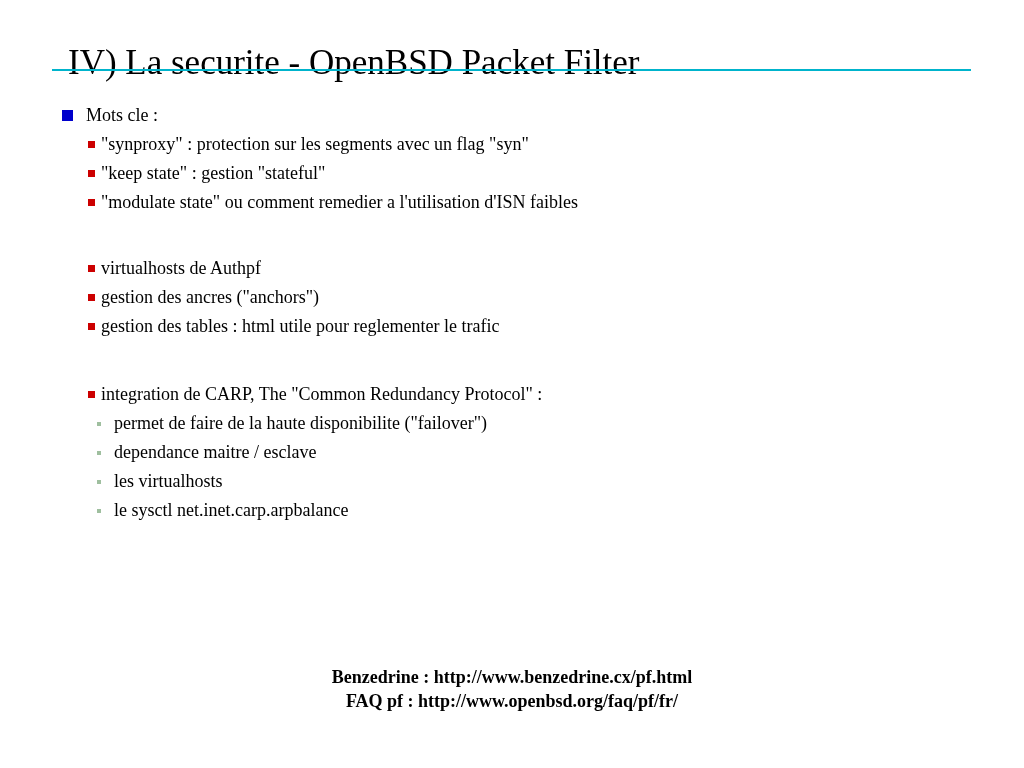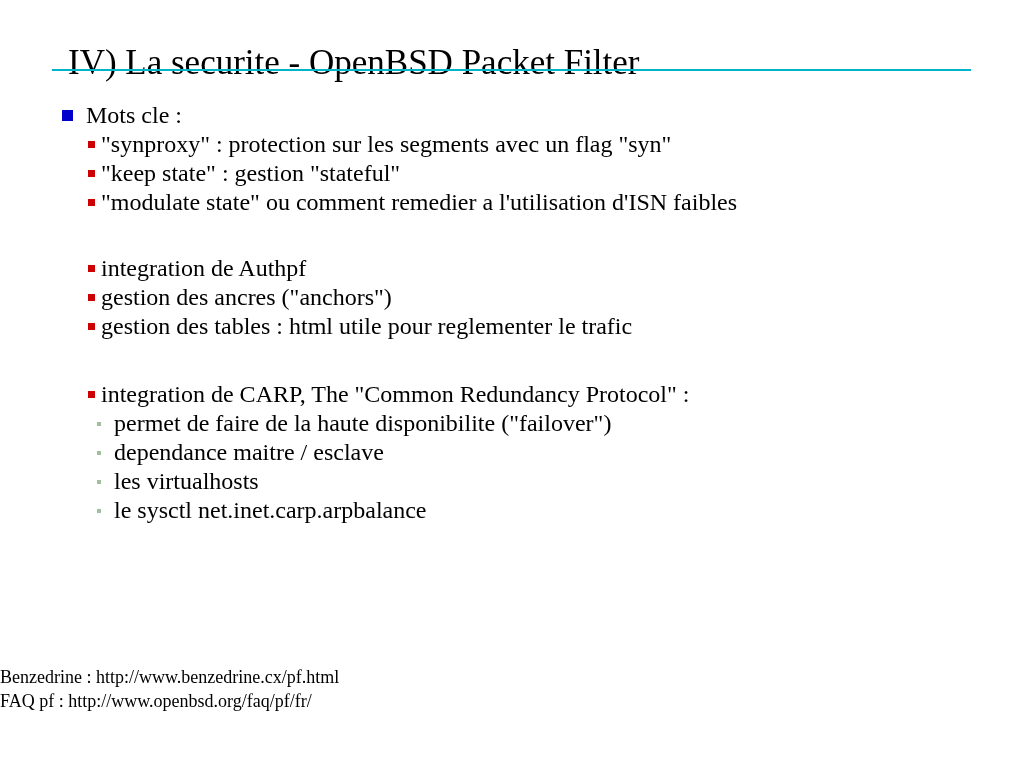--- a/index.html
+++ b/index.html
@@ -16,39 +16,40 @@
     font-size:35px;font-weight:normal;margin:16px;
     white-space:nowrap;color:var(--text,#000);
   }
   .rule{
     position:absolute;left:52px;top:69px;
     width:919px;height:2px;
     background:var(--accent,#00b4cc);
   }
   .content{
     position:absolute;left:52px;top:101px;width:940px;
-    font-size:24px;
+    font-size:18px;
   }
   .row{
     position:relative;height:29px;line-height:29px;white-space:nowrap;
   }
   .row .txt{display:inline-block;}
   .l1{padding-left:34px;}
   .l2{padding-left:49px;}
   .l3{padding-left:62px;}
   .marker{position:absolute;display:block;}
   .m1{left:10px;top:9px;width:11px;height:11px;background:var(--l1,#0000cc);}
   .m2{left:36px;top:11px;width:7px;height:7px;background:var(--l2,#cc0000);}
   .m3{left:45px;top:13px;width:4px;height:4px;background:var(--l3,#9fbf9f);}
   .spacer1{height:37px;}
   .spacer2{height:39px;}
   .footer{
     position:absolute;left:0;top:665px;width:1024px;
-    text-align:left;font-size:18px;line-height:24px;
+    text-align:center;font-size:18px;line-height:24px;
     color:var(--text,#000);
+    font-weight:bold;
   }
 </style>
 </head>
 <body>
 
 <div>
 
   <h1 class="title">IV) La securite - OpenBSD Packet Filter</h1>
   <div class="rule"></div>
 
@@ -68,21 +69,21 @@
     </div>
     <div class="row l2">
       <span class="marker m2"></span>
       <span class="txt">"modulate state" ou comment remedier a l'utilisation d'ISN faibles</span>
     </div>
 
     <div class="spacer1"></div>
 
     <div class="row l2">
       <span class="marker m2"></span>
-      <span class="txt">integration de Authpf</span>
+      <span class="txt">virtualhosts de Authpf</span>
     </div>
     <div class="row l2">
       <span class="marker m2"></span>
       <span class="txt">gestion des ancres ("anchors")</span>
     </div>
     <div class="row l2">
       <span class="marker m2"></span>
       <span class="txt">gestion des tables : html utile pour reglementer le trafic</span>
     </div>
 

